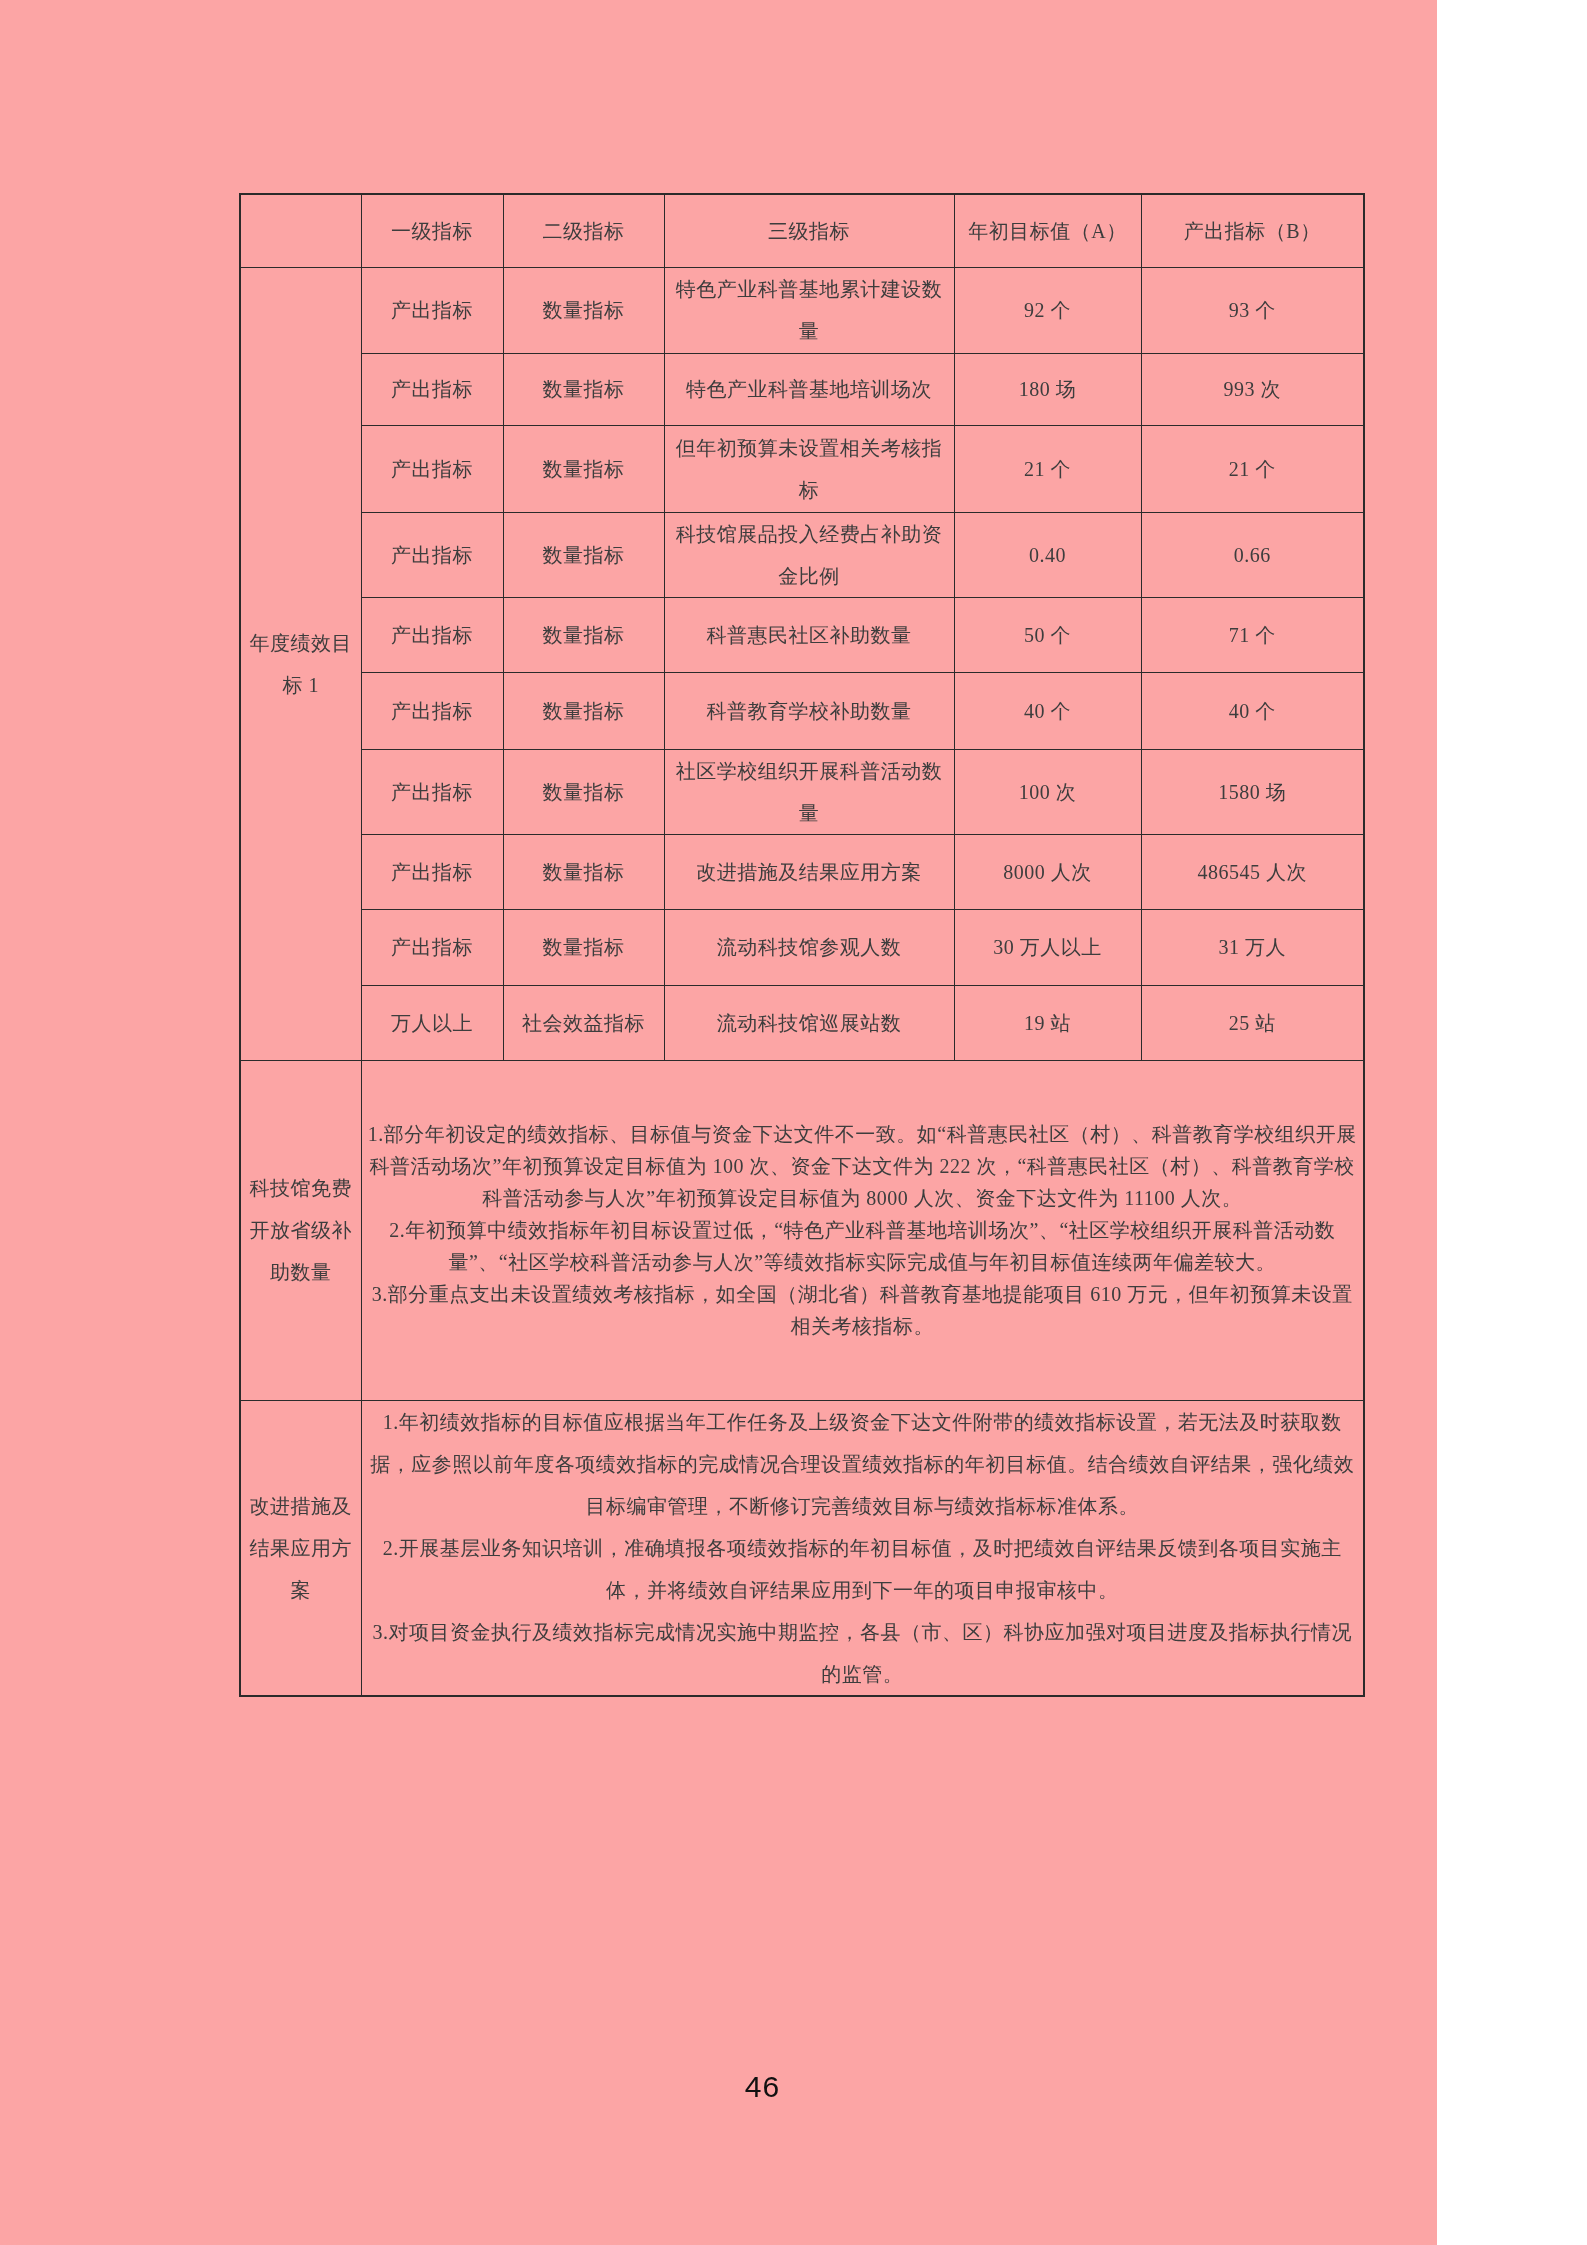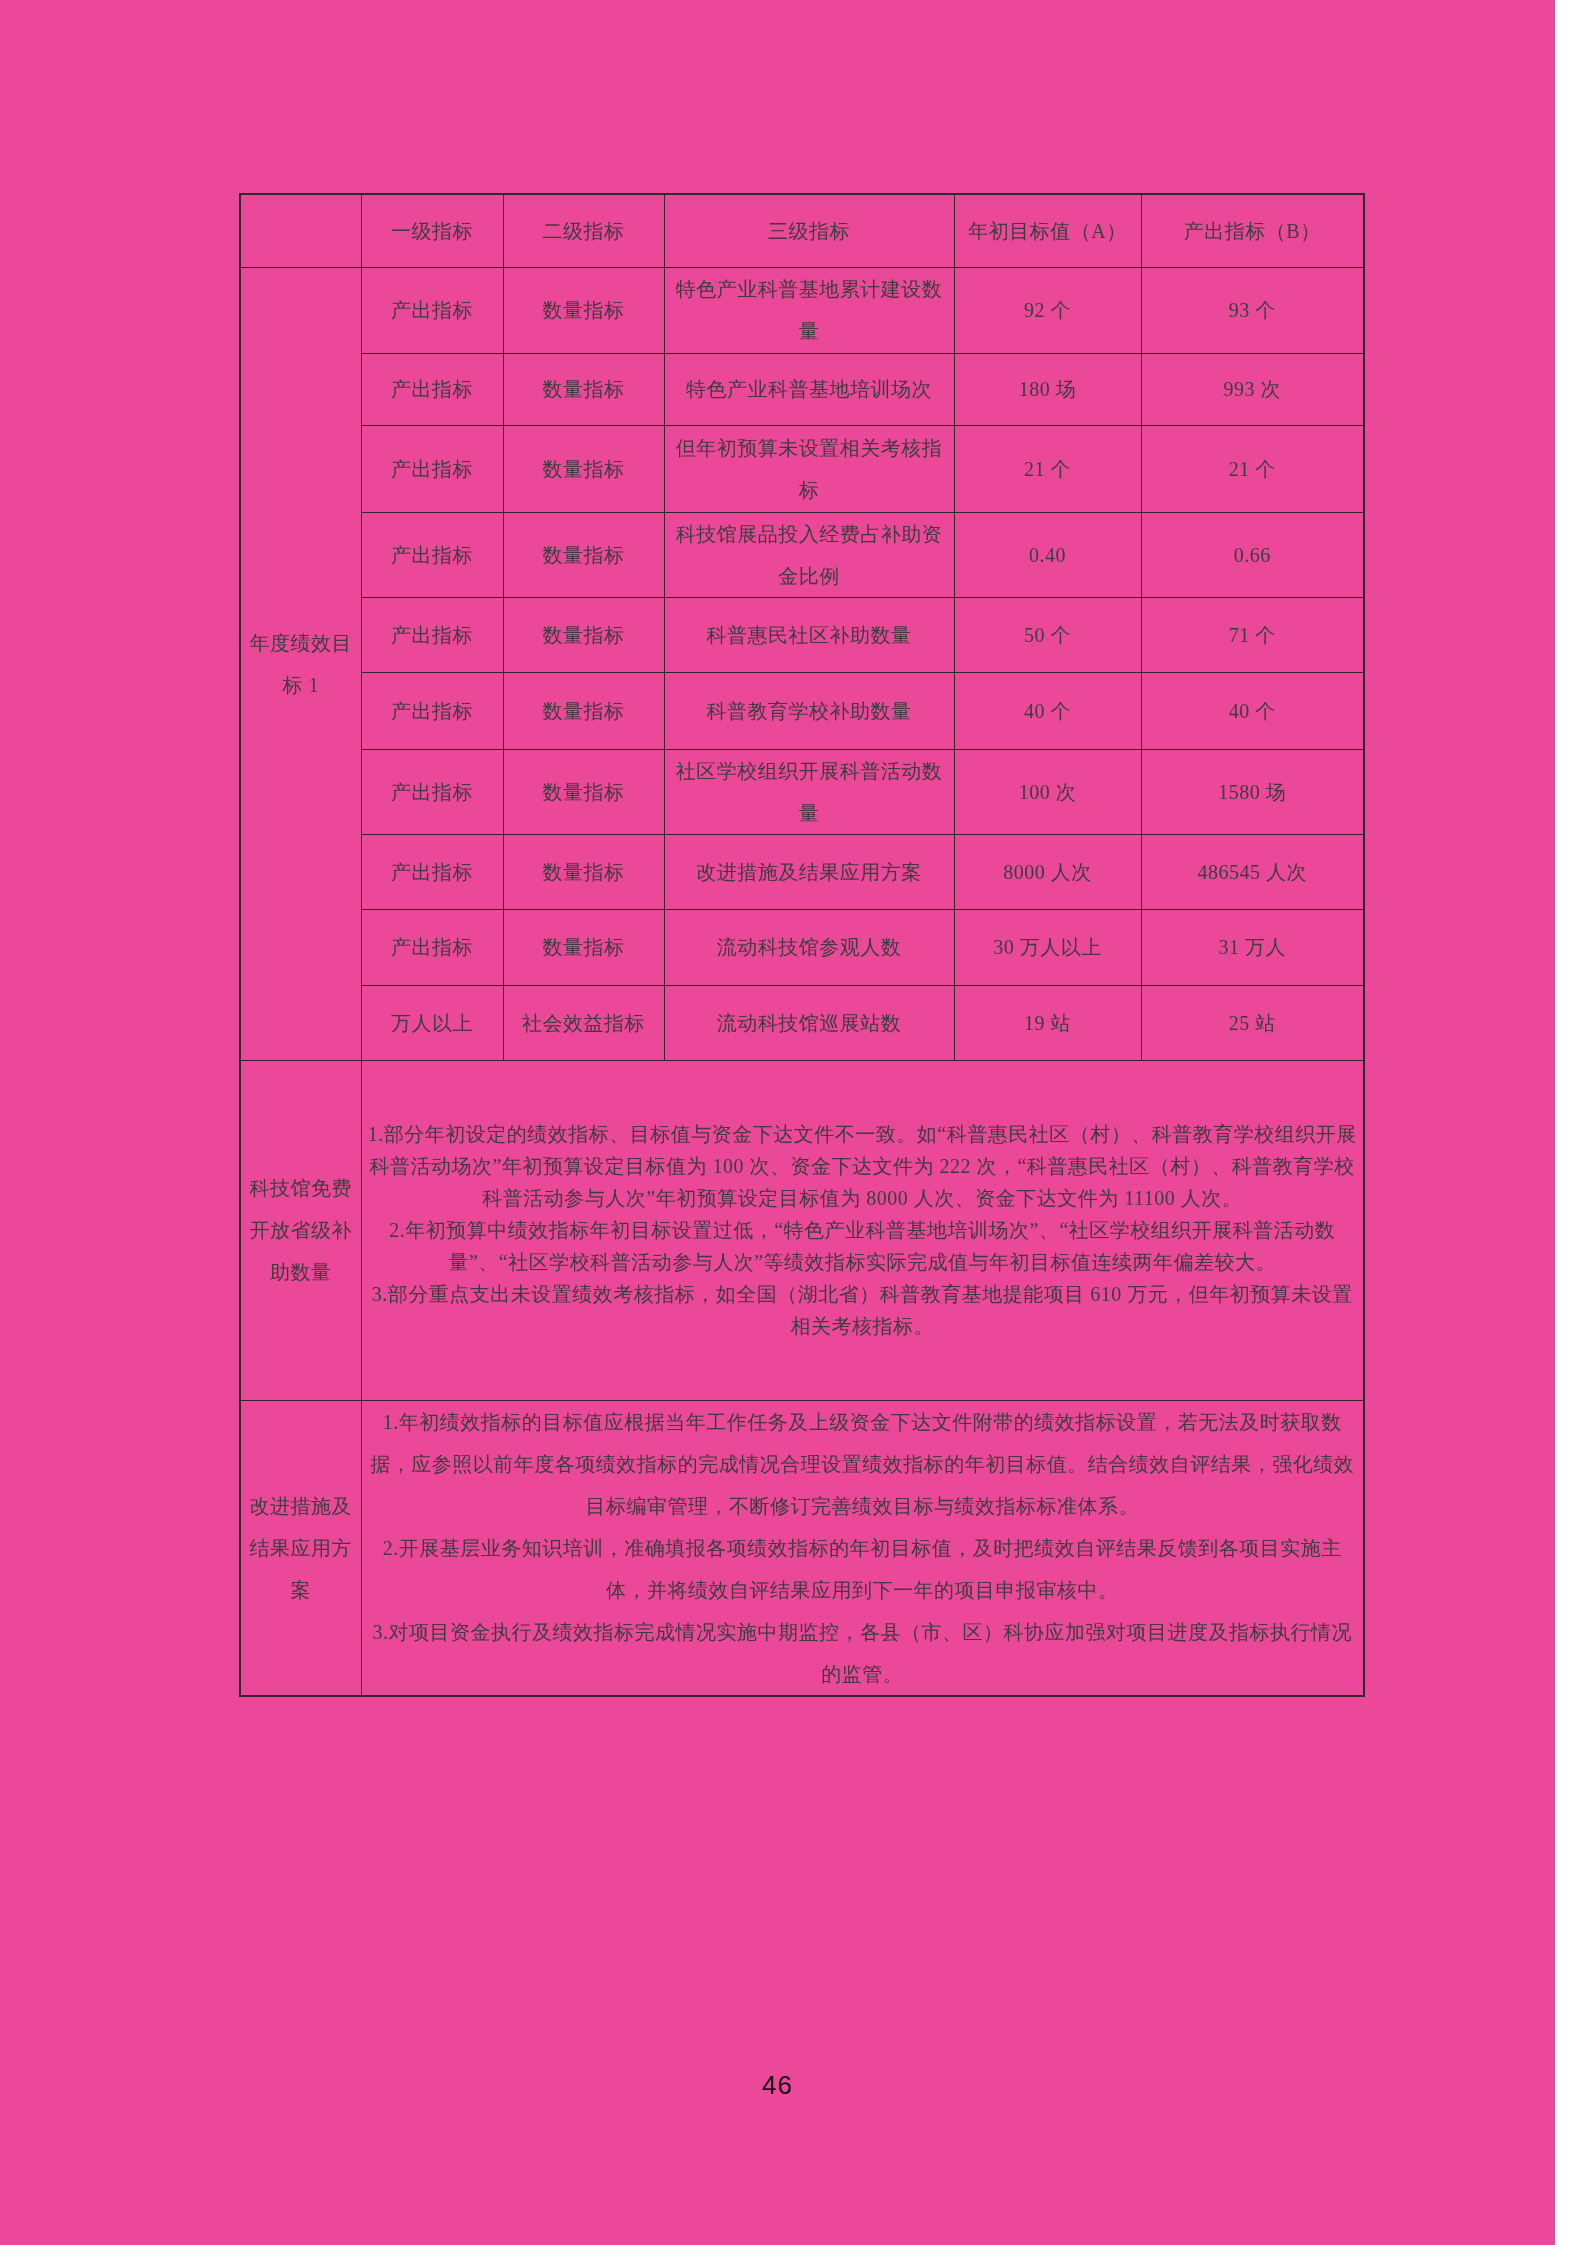--- a/index.html
+++ b/index.html
@@ -1,20 +1,20 @@
 <!DOCTYPE html>
 <html><head>
 <meta charset="utf-8">
 <style>
   html, body { margin: 0; padding: 0; background: #ffffff; }
   .page {
     position: relative;
-    width: 1555px;
+    width: 1437px;
     height: 2245px;
-    background: #ec4899;
+    background: #fca5a5;
     overflow: hidden;
     font-family: "Liberation Serif", "DejaVu Serif", serif;
     color: #3d3d3d;
   }
   table.report-table {
     position: absolute;
     left: 239px;
     top: 193px;
     width: 1124px;
     border-collapse: collapse;
@@ -56,23 +56,24 @@
   tr.sec-deviation { height: 340px; }
   tr.sec-improve   { height: 292px; }
 
   .page-number {
     position: absolute;
     top: 2070px;
     left: 0;
     width: 100%;
     text-align: center;
     font-family: "Liberation Sans", "DejaVu Sans", sans-serif;
-    font-size: 26px;
+    font-size: 30px;
     color: #111111;
     letter-spacing: 1px;
+    padding-left: 44px;
   }
 </style>
 </head>
 <body>
 
 <div class="page">
 
   <table class="report-table">
     <colgroup>
       <col style="width:121px">

